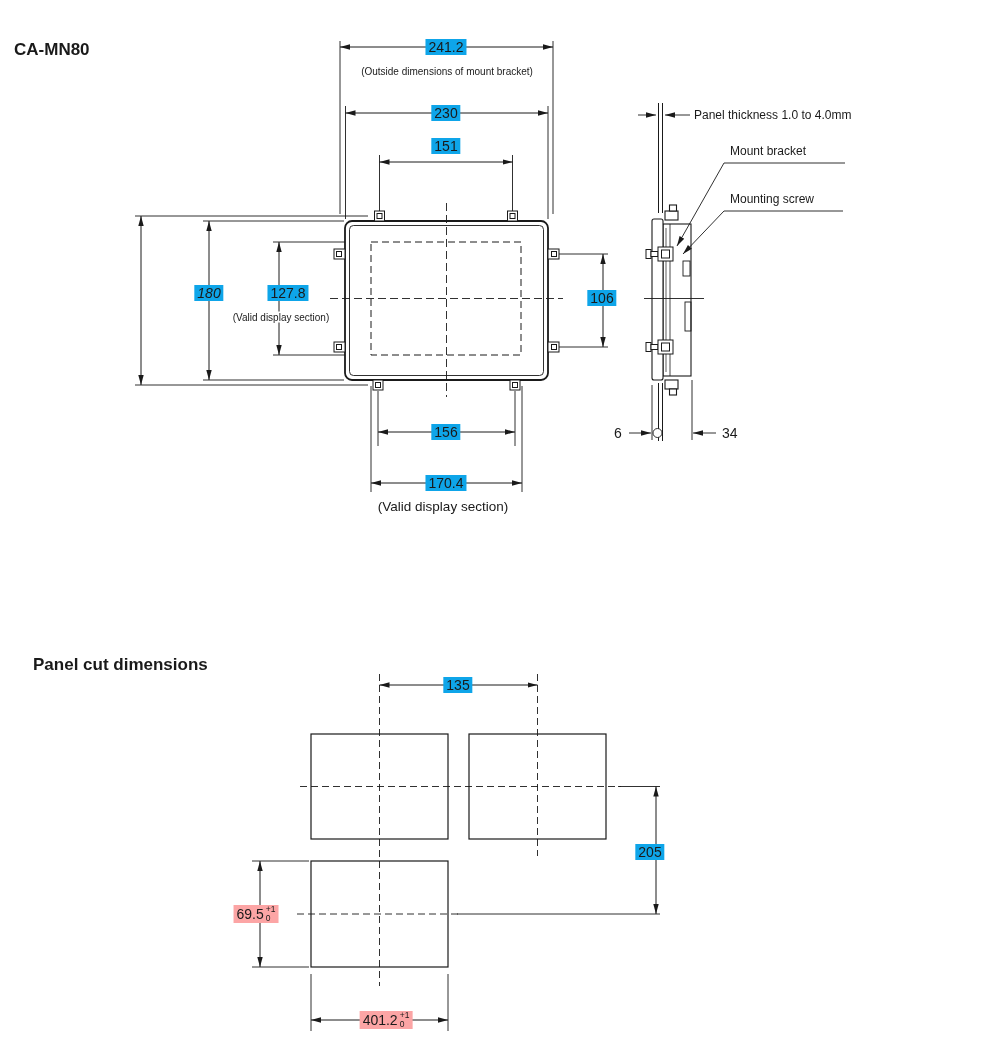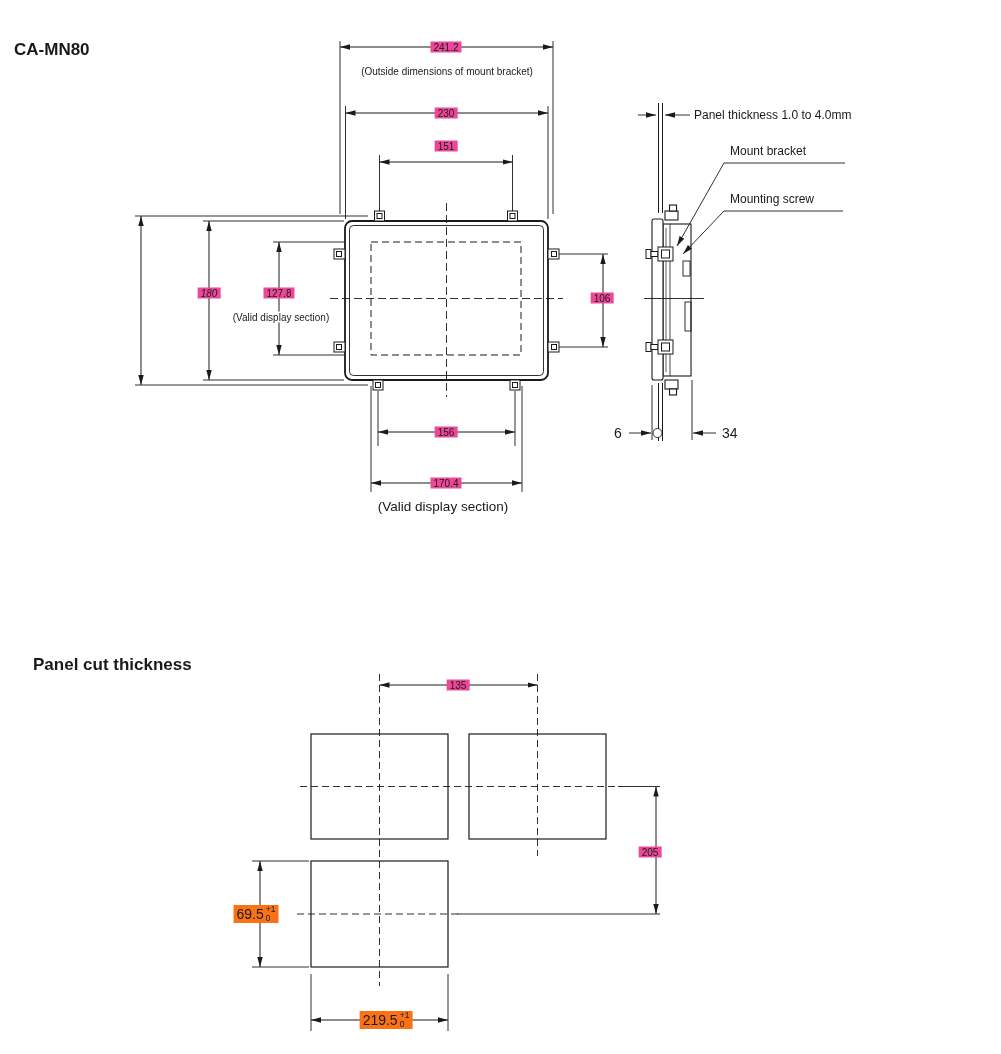--- a/index.html
+++ b/index.html
@@ -6,27 +6,27 @@
   #canvas{
     position:relative;width:1001px;height:1054px;background:#fff;
     font-family:"Liberation Sans", sans-serif;color:#1a1a1a;overflow:hidden;
   }
   #artwork{position:absolute;left:0;top:0;}
   .abs{position:absolute;white-space:nowrap;}
   .ctr{transform:translate(-50%,-50%);}
   .vctr{transform:translate(0,-50%);}
   .title{font-size:17px;font-weight:bold;}
   .heading{font-size:17px;font-weight:bold;}
-  .dim{font-size:10px;background:#ec4899;padding:0 3px;text-align:center;}
+  .dim{font-size:14px;background:#0ea5e9;padding:0 3px;text-align:center;}
   .dim-nobg{font-size:14px;text-align:center;}
   .small-label{font-size:10px;text-align:center;}
   .mid-label{font-size:13.5px;text-align:center;}
   .callout{font-size:12px;}
   .left-block{font-size:11.5px;text-align:center;line-height:19px;background:#fff;padding:0 2px;}
-  .tolwrap{display:inline-flex;align-items:center;background:#f97316;padding:0 3px;font-size:14px;}
+  .tolwrap{display:inline-flex;align-items:center;background:#fca5a5;padding:0 3px;font-size:14px;}
   .tol{display:inline-flex;flex-direction:column;font-size:8.5px;line-height:9px;margin-left:2px;text-align:left;}
 </style>
 </head>
 <body>
 
 <div id="canvas">
 
   <svg id="artwork" width="1001" height="1054" viewBox="0 0 1001 1054" fill="none" stroke="#1a1a1a" stroke-width="1">
     <defs>
       <marker id="arr" markerWidth="11" markerHeight="8" refX="10" refY="4" orient="auto-start-reverse" markerUnits="userSpaceOnUse">
@@ -184,48 +184,48 @@
   </svg>
 
   <div class="abs title" style="left:14px;top:10px;margin-top:30px;">CA-MN80</div>
 
   <div class="abs ctr dim" style="left:446px;top:47px;">241.2</div>
   <div class="abs ctr small-label" style="left:447px;top:71px;">(Outside dimensions of mount bracket)</div>
   <div class="abs ctr dim" style="left:446px;top:113px;">230</div>
   <div class="abs ctr dim" style="left:446px;top:146px;">151</div>
 
   <div class="abs ctr dim" style="left:209px;top:293px;font-style:italic;">180</div>
-  <div class="abs ctr dim" style="left:279px;top:293px;">127.8</div>
+  <div class="abs ctr dim" style="left:288px;top:293px;">127.8</div>
   <div class="abs ctr small-label" style="left:281px;top:317px;background:#fff;padding:0 2px;">(Valid display section)</div>
 
   <div class="abs ctr dim" style="left:602px;top:298px;">106</div>
 
   <div class="abs ctr dim" style="left:446px;top:432px;">156</div>
   <div class="abs ctr dim" style="left:446px;top:483px;">170.4</div>
   <div class="abs ctr mid-label" style="left:443px;top:506px;">(Valid display section)</div>
 
   <div class="abs vctr callout" style="left:694px;top:115px;">Panel thickness 1.0 to 4.0mm</div>
   <div class="abs vctr callout" style="left:730px;top:151px;">Mount bracket</div>
   <div class="abs vctr callout" style="left:730px;top:199px;">Mounting screw</div>
   <div class="abs ctr dim-nobg" style="left:618px;top:433px;">6</div>
   <div class="abs vctr dim-nobg" style="left:722px;top:433px;">34</div>
 
-  <div class="abs heading" style="left:33px;top:655px;">Panel cut thickness</div>
+  <div class="abs heading" style="left:33px;top:655px;">Panel cut dimensions</div>
   <div class="abs ctr dim" style="left:458px;top:685px;">135</div>
   <div class="abs ctr dim" style="left:650px;top:852px;">205</div>
 
   <div class="abs ctr tolwrap" style="left:256px;top:914px;">
     <span>69.5</span>
     <span class="tol">
       <span>+1</span>
       <span>0</span>
     </span>
   </div>
 
   <div class="abs ctr tolwrap" style="left:386px;top:1020px;">
-    <span>219.5</span>
+    <span>401.2</span>
     <span class="tol">
       <span>+1</span>
       <span>0</span>
     </span>
   </div>
 
 </div>
 
 </body></html>

